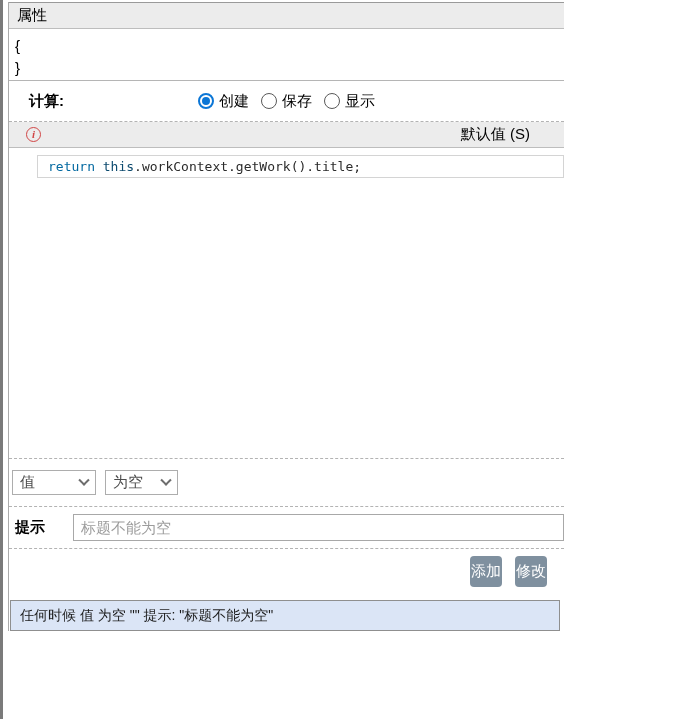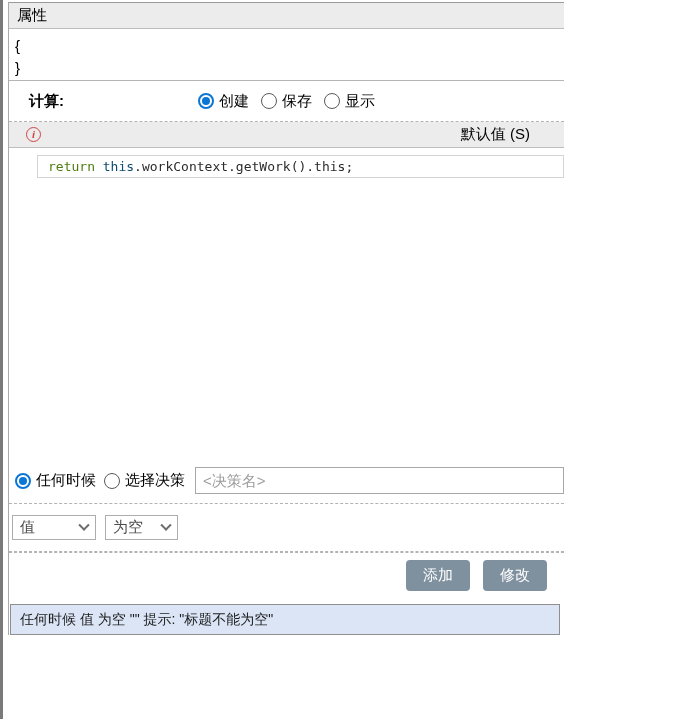--- a/index.html
+++ b/index.html
@@ -37,21 +37,21 @@
   .info-icon {
     width:15px; height:15px; border:1px solid #d14545; border-radius:50%;
     color:#d14545; font-size:11px; line-height:13px; text-align:center;
     font-family:"Liberation Serif",serif; font-style:italic; font-weight:bold; flex:none; margin-left:9px;
   }
   .code-area { height:303px; background:#fff; border-bottom:none; }
   .code-line {
     margin:7px 0 0 28px; border:1px solid #d4d4d4; padding:3px 10px;
     font-family:"DejaVu Sans Mono","Liberation Mono",monospace; font-size:13px; white-space:pre; color:#2b2b2b;
   }
-  .kw1 { color:#4d7c0f; }
+  .kw1 { color:#0369a1; }
   .kw2 { color:#0c4a6e; }
 
   .decision-row { display:flex; align-items:center; padding:9px 0 9px 6px; }
   .decision-row .radio-opt { margin:0 8px 0 0; }
   .text-input {
     height:27px; border:1px solid #a8a8a8; background:#fff; font-size:15px;
     padding:0 7px; outline:none; font-family:inherit; color:#333;
   }
   .text-input::placeholder { color:#9c9c9c; opacity:1; }
   .decision-input { flex:1; margin-left:2px; min-width:0; }
@@ -66,21 +66,21 @@
   .sel-op { width:73px; }
   .chev { width:8px; height:8px; border-right:2px solid #6d6d6d; border-bottom:2px solid #6d6d6d; transform:rotate(45deg) translate(-2px,-2px); }
 
   .hint-row { display:flex; align-items:center; padding:7px 0 7px 6px; }
   .hint-label { font-weight:bold; width:58px; flex:none; }
   .hint-input { flex:1; min-width:0; }
 
   .buttons-row { height:44px; display:flex; align-items:center; justify-content:flex-end; padding-right:17px; }
   .btn {
     background:#7f909f; color:#fff; border:none; border-radius:4px;
-    font-size:15px; font-family:inherit; padding:6px 17px; margin-left:13px; cursor:pointer;
+    font-size:15px; font-family:inherit; padding:6px 1px; margin-left:13px; cursor:pointer;
   }
 
   .rule-item {
     margin:7px 4px 0 1px; background:#dbe5f6; border:1px solid #8f8f8f;
     height:31px; display:flex; align-items:center; padding-left:9px; font-size:14px; color:#1c1c1c;
   }
 </style>
 </head>
 <body>
 
@@ -116,51 +116,44 @@
   </div>
 
   <div class="dash"></div>
 
   <div class="sec-header def-header">
     <span class="info-icon">i</span>
     <span>默认值 (S)</span>
   </div>
 
   <div class="code-area">
-    <div class="code-line"><span class="kw1">return </span><span class="kw2">this</span><span>.workContext.getWork().this;</span></div>
+    <div class="code-line"><span class="kw1">return </span><span class="kw2">this</span><span>.workContext.getWork().title;</span></div>
   </div>
 
 
-  <div class="decision-row">
-    <label class="radio-opt">
-      <span class="radio checked"></span>
-      <span>任何时候</span>
-    </label>
-    <label class="radio-opt">
-      <span class="radio"></span>
-      <span>选择决策</span>
-    </label>
-    <input class="text-input decision-input" type="text" placeholder="&lt;决策名&gt;" style="">
-  </div>
 
   <div class="dash"></div>
 
   <div class="operator-row">
     <div class="select sel-field">
       <span>值</span>
       <span class="chev"></span>
     </div>
     <div class="select sel-op">
       <span>为空</span>
       <span class="chev"></span>
     </div>
   </div>
 
   <div class="dash"></div>
 
+  <div class="hint-row">
+    <span class="hint-label">提示</span>
+    <input class="text-input hint-input" type="text" placeholder="标题不能为空" style="">
+  </div>
 
   <div class="dash"></div>
 
   <div class="buttons-row">
     <button class="btn">添加</button>
     <button class="btn">修改</button>
   </div>
 
   <div class="rule-item">
     <span>任何时候 值 为空 "" 提示: "标题不能为空"</span>

